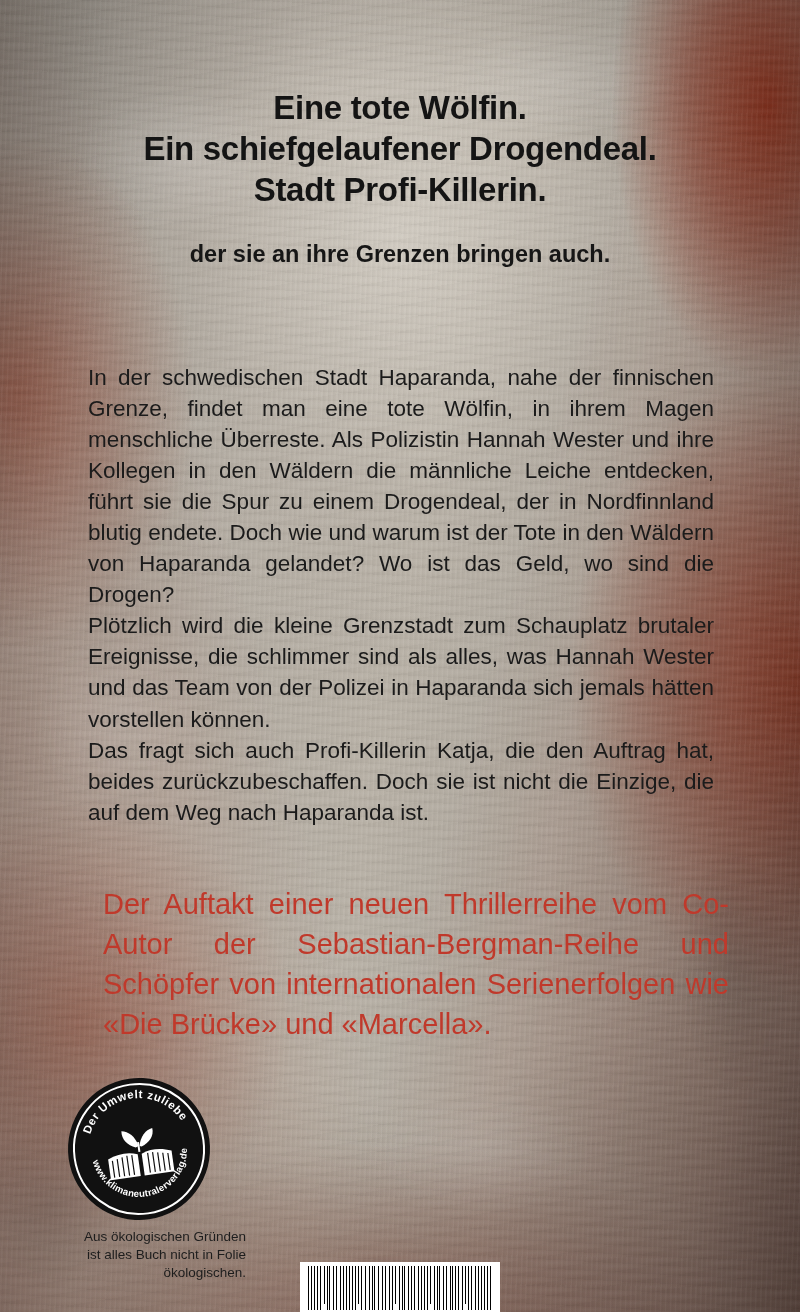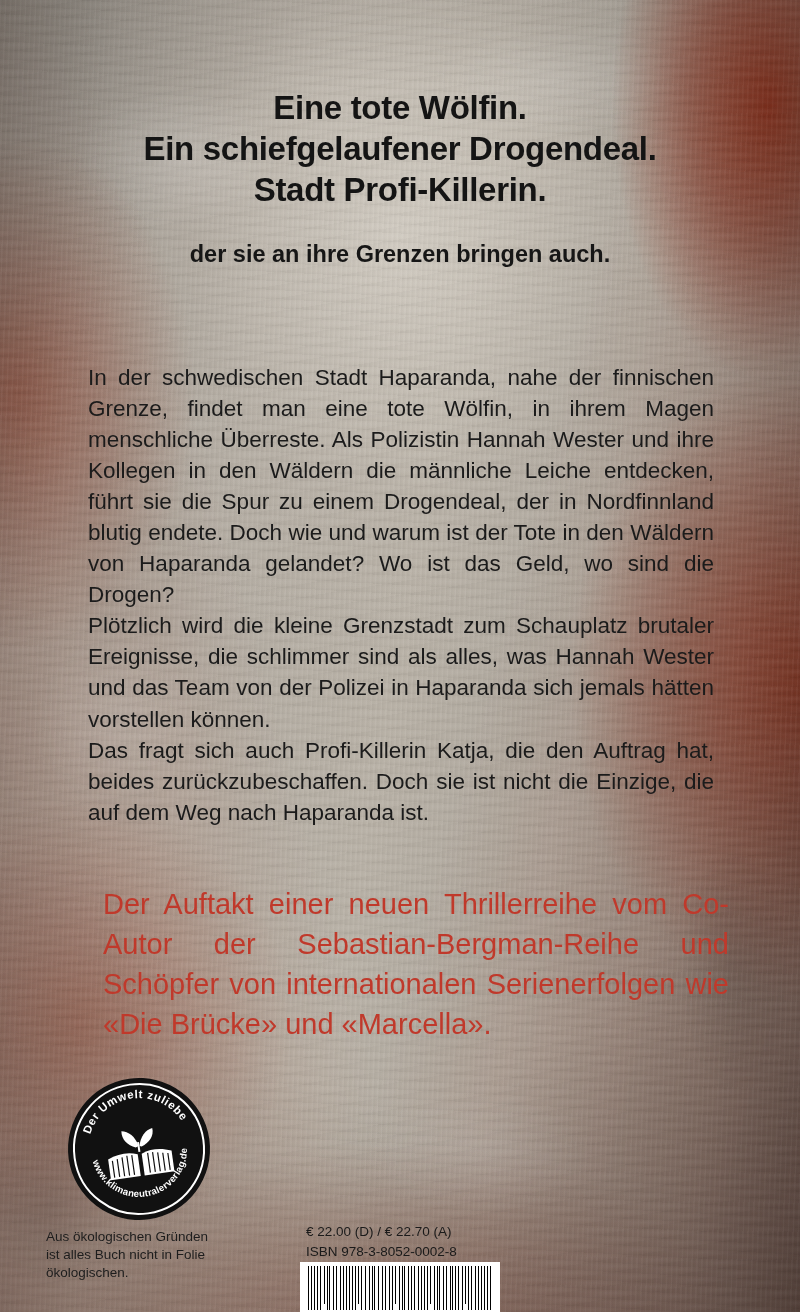--- a/index.html
+++ b/index.html
@@ -171,21 +171,21 @@
     width: 72px;
     height: 56px;
   }
 
   
   .footer-left {
     position: absolute;
     left: 46px;
     top: 1228px;
     width: 200px;
-    text-align: left;
+    text-align: right;
     color: #1d1d1d;
     font-size: 13.5px;
     line-height: 1.32;
   }
   .footer-left .line { display: block; }
 
   .price-block {
     position: absolute;
     left: 306px;
     top: 1222px;
@@ -268,24 +268,20 @@
         <path d="M44 30 L44 50 M49 30 L49 50 M54 31 L54 50 M59 32 L59 50 M64 33 L64 50" stroke="#111" stroke-width="1.2"></path>
       </svg>
     </div>
 
     <div class="footer-left">
       <span class="line">Aus ökologischen Gründen</span>
       <span class="line">ist alles Buch nicht in Folie</span>
       <span class="line">ökologischen.</span>
     </div>
 
-    <div class="price-block">
-      <span class="line">€ 22.00 (D) / € 22.70 (A)</span>
-      <span class="line">ISBN 978-3-8052-0002-8</span>
-    </div>
 
     <div class="barcode" id="barcode">
         <div class="bar" style="width: 1px;"></div>
         <div style="width: 3px; height: 1px;"></div>
         <div class="bar" style="width: 1px;"></div>
         <div style="width: 1px; height: 1px;"></div>
         <div class="bar" style="width: 1px;"></div>
         <div style="width: 2px; height: 1px;"></div>
         <div class="bar" style="width: 1px;"></div>
         <div style="width: 1px; height: 1px;"></div>

